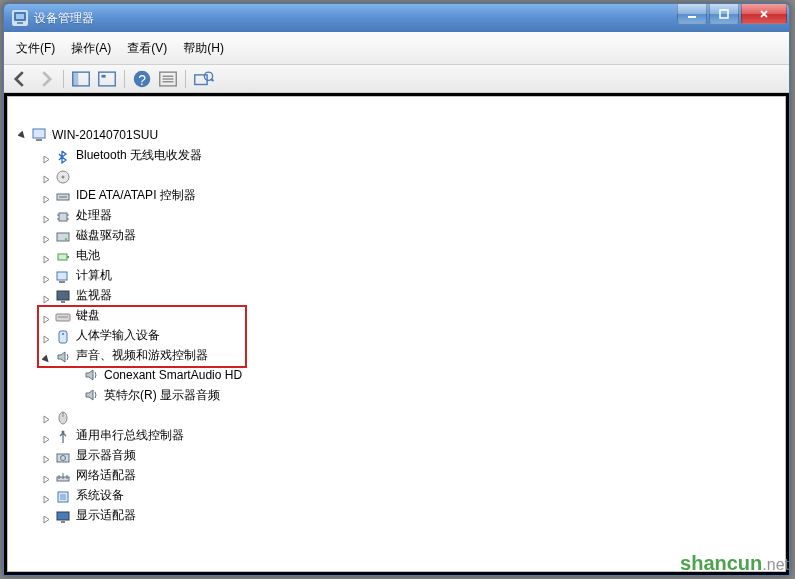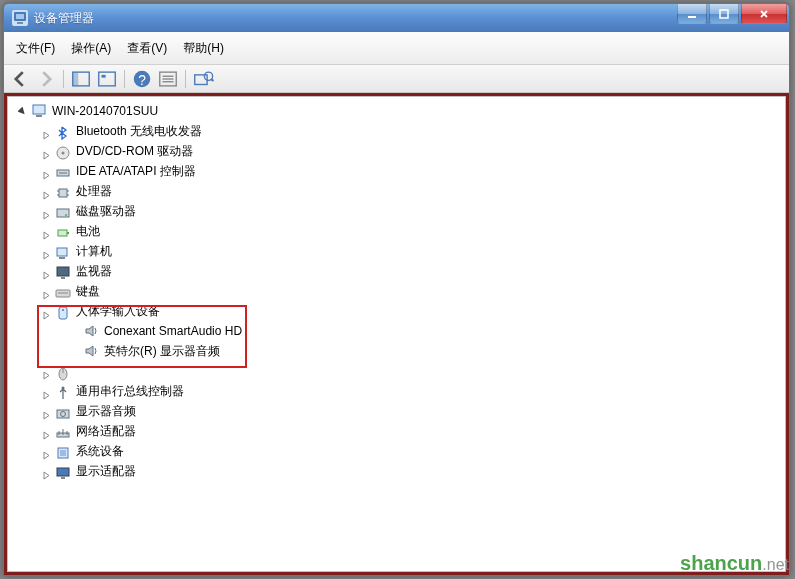--- a/index.html
+++ b/index.html
@@ -9,21 +9,21 @@
     background: #888;
     width: 795px;
     height: 579px;
     position: relative;
     overflow: hidden;
   }
   .window {
     position: absolute;
     left: 3px; top: 3px;
     width: 787px; height: 573px;
-    background: #7f1d1d;
+    background: #000000;
     border: 1px solid #4a7ab8;
     border-radius: 5px 5px 0 0;
     box-shadow: 0 0 8px rgba(0,0,0,0.4);
     display: flex;
     flex-direction: column;
   }
   .titlebar {
     height: 28px;
     background: linear-gradient(to bottom, #7fb4e8 0%, #5a8fd4 50%, #4a7ab8 100%);
     display: flex;
@@ -122,21 +122,21 @@
   }
   .expander svg { width:9px; height:9px; }
   .dev-icon {
     width: 18px; height: 16px;
     margin-right: 4px;
     display: inline-flex;
     align-items: center;
     justify-content: center;
   }
   .dev-icon svg { width:16px; height:16px; }
-  .lvl0 { padding-left: 4px; }
+  .lvl0 { padding-left: 4px; margin-top: 24px; }
   .lvl1 { padding-left: 28px; align-items: flex-end; }
   .lvl2 { padding-left: 56px; }
   .highlight-box {
     position: absolute;
     border: 2px solid #d02020;
     pointer-events: none;
   }
   .watermark {
     position: absolute;
     right: 6px; bottom: 4px;
@@ -270,21 +270,20 @@
           <svg viewBox="0 0 9 9">
             <path d="M2 1 L7 4.5 L2 8 Z" fill="none" stroke="#888"></path>
           </svg>
         </span>
         <span class="dev-icon">
           <svg viewBox="0 0 16 16">
             <circle cx="8" cy="8" r="6" fill="#e8e8e8" stroke="#888"></circle>
             <circle cx="8" cy="8" r="1.5" fill="#888"></circle>
           </svg>
         </span>
-        <span>DVD/CD-ROM 驱动器</span>
       </div>
       <div class="node lvl1">
         <span class="expander">
           <svg viewBox="0 0 9 9">
             <path d="M2 1 L7 4.5 L2 8 Z" fill="none" stroke="#888"></path>
           </svg>
         </span>
         <span class="dev-icon">
           <svg viewBox="0 0 16 16">
             <rect x="2" y="5" width="12" height="6" fill="#d0d8e0" stroke="#607080"></rect>
@@ -387,20 +386,34 @@
           </svg>
         </span>
         <span class="dev-icon">
           <svg viewBox="0 0 16 16">
             <rect x="4" y="2" width="8" height="12" rx="2" fill="#d8e8f8" stroke="#4a7ab8"></rect>
             <circle cx="8" cy="5" r="1" fill="#4a7ab8"></circle>
           </svg>
         </span>
         <span>人体学输入设备</span>
       </div>
+      <div class="node lvl1">
+        <span class="expander">
+          <svg viewBox="0 0 9 9">
+            <path d="M1 1 L8 5 L1 8 Z" fill="#404040" transform="rotate(45 4.5 4.5)"></path>
+          </svg>
+        </span>
+        <span class="dev-icon">
+          <svg viewBox="0 0 16 16">
+            <path d="M3 6 L6 6 L10 3 L10 13 L6 10 L3 10 Z" fill="#c0c8d0" stroke="#607080"></path>
+            <path d="M12 5 Q14 8 12 11" fill="none" stroke="#607080"></path>
+          </svg>
+        </span>
+        <span>声音、视频和游戏控制器</span>
+      </div>
       <div class="node lvl2">
         <span class="expander"></span>
         <span class="dev-icon">
           <svg viewBox="0 0 16 16">
             <path d="M3 6 L6 6 L10 3 L10 13 L6 10 L3 10 Z" fill="#c0c8d0" stroke="#607080"></path>
             <path d="M12 5 Q14 8 12 11" fill="none" stroke="#607080"></path>
           </svg>
         </span>
         <span>Conexant SmartAudio HD</span>
       </div>

